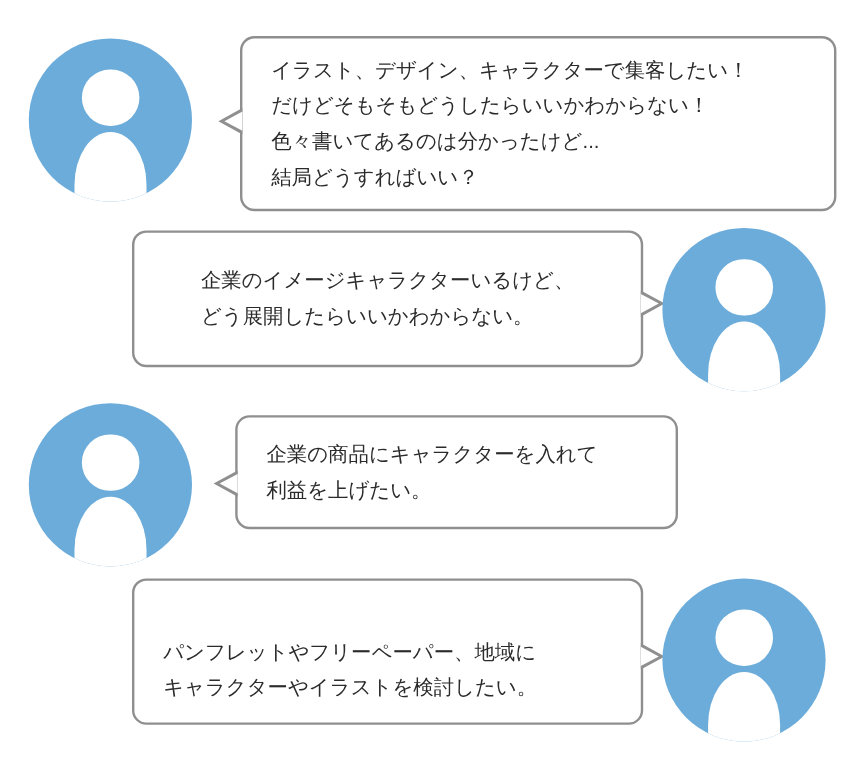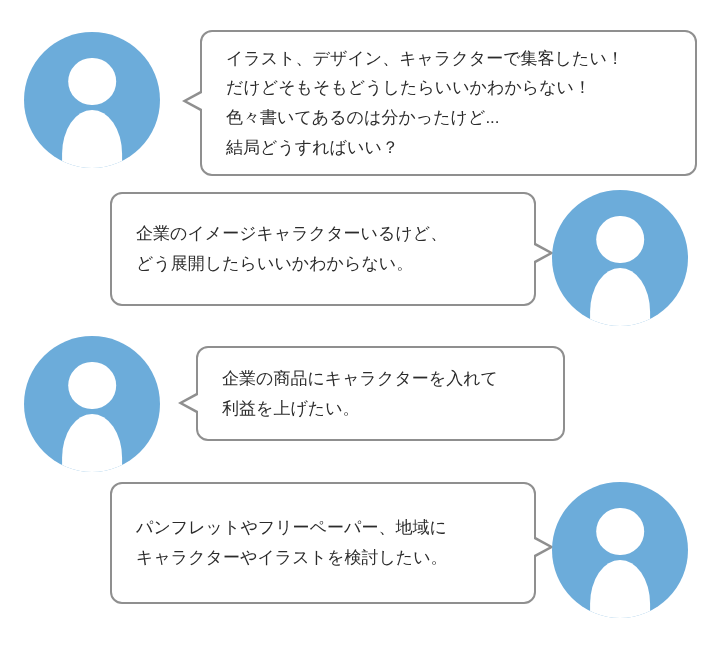--- a/index.html
+++ b/index.html
@@ -54,23 +54,23 @@
     display:flex;align-items:center;
     padding:14px 24px;
   }
   .bubble-text{
     font-size:17px;
     line-height:1.75;
     color:var(--text);
     white-space:pre-line;
   }
   .b1{left:200px;top:30px;width:497px;height:146px;--tt:58px;}
-  .b2{left:110px;top:192px;width:426px;height:114px;--tt:48px;}
+  .b2{left:110px;top:192px;width:426px;height:114px;justify-content:center;--tt:48px;}
   .b3{left:196px;top:346px;width:369px;height:95px;--tt:44px;}
-  .b4{left:110px;top:482px;width:426px;height:122px;--tt:52px;}
+  .b4{left:110px;top:482px;width:426px;height:122px;align-items:flex-end;--tt:52px;}
 
   
   .bubble::before,.bubble::after{
     content:"";position:absolute;width:0;height:0;
     border-style:solid;border-color:transparent;
   }
   .tail-left::before{
     left:-20px;top:var(--tt);
     border-width:11px 20px 11px 0;
     border-right-color:var(--border);

